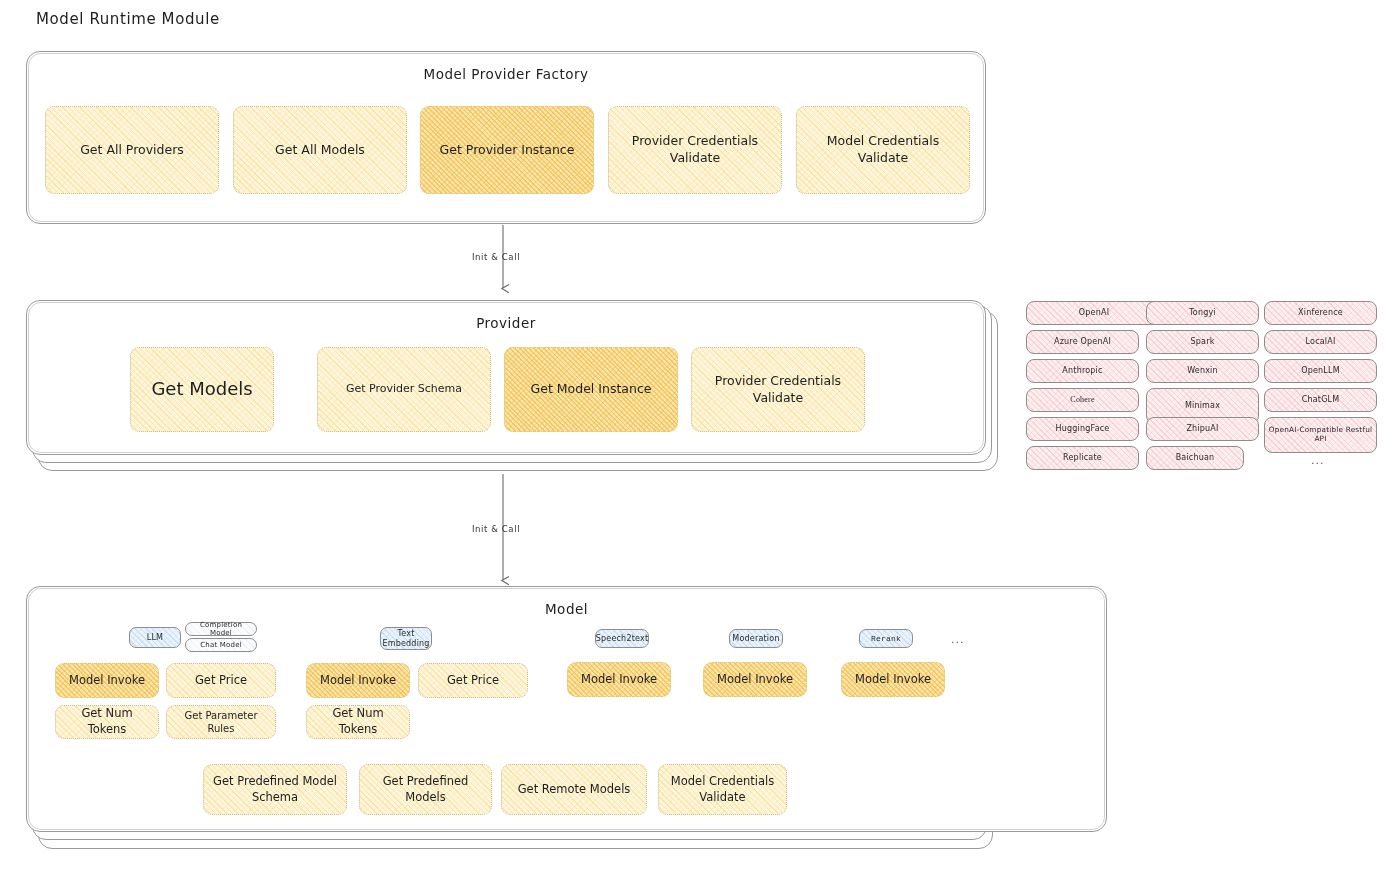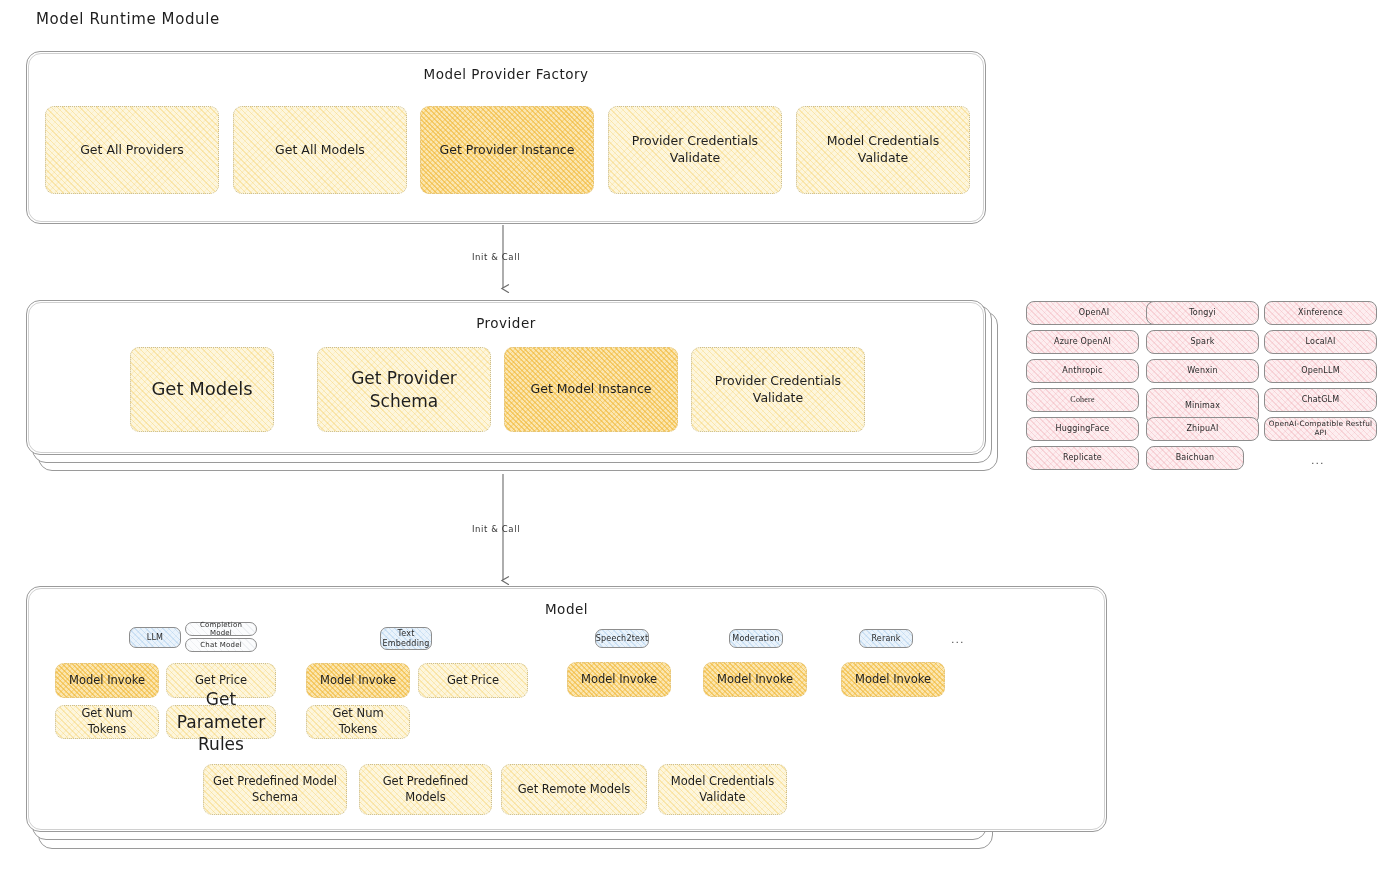--- a/index.html
+++ b/index.html
@@ -156,21 +156,21 @@
 
   <div class="stack-l" style="left:38px;top:311px;width:960px;height:160px;"></div>
   <div class="stack-l" style="left:32px;top:305px;width:960px;height:158px;"></div>
   <div class="group" style="left:26px;top:300px;width:960px;height:155px;z-index:2;">
     <div class="group-title">Provider</div>
   </div>
 
   <div class="node" style="left:130px;top:347px;width:144px;height:85px;font-size:18px;z-index:3;">
     <span>Get Models</span>
   </div>
-  <div class="node" style="left:317px;top:347px;width:174px;height:85px;font-size:17px;z-index:3;">
+  <div class="node" style="left:317px;top:347px;width:174px;height:85px;font-size:11px;z-index:3;">
     <span>Get Provider Schema</span>
   </div>
   <div class="node hl" style="left:504px;top:347px;width:174px;height:85px;font-size:12.5px;z-index:3;">
     <span>Get Model Instance</span>
   </div>
   <div class="node" style="left:691px;top:347px;width:174px;height:85px;font-size:12.5px;z-index:3;">
     <span>Provider Credentials Validate</span>
   </div>
 
   <div class="chip" style="left:1026px;top:301px;width:136px;height:24px;">
@@ -216,21 +216,21 @@
   </div>
   <div class="chip" style="left:1264px;top:330px;width:113px;height:24px;border-radius:9px;">
     <span>LocalAI</span>
   </div>
   <div class="chip" style="left:1264px;top:359px;width:113px;height:24px;">
     <span>OpenLLM</span>
   </div>
   <div class="chip" style="left:1264px;top:388px;width:113px;height:24px;">
     <span>ChatGLM</span>
   </div>
-  <div class="chip" style="left:1264px;top:417px;width:113px;height:24px;font-size:7.3px;">
+  <div class="chip" style="left:1264px;top:417px;width:113px;height:36px;font-size:7.3px;">
     <span>OpenAI-Compatible Restful API</span>
   </div>
   <div class="ellipsis" style="left:1311px;top:454px;">...</div>
 
   <div class="stack-l" style="left:38px;top:597px;width:955px;height:252px;"></div>
   <div class="stack-l" style="left:32px;top:592px;width:955px;height:248px;"></div>
   <div class="group" style="left:26px;top:586px;width:1081px;height:246px;z-index:2;">
     <div class="group-title">Model</div>
   </div>
 
@@ -246,21 +246,21 @@
 
   <div class="node hl" style="left:55px;top:663px;width:104px;height:35px;font-size:11.5px;z-index:3;">
     <span>Model Invoke</span>
   </div>
   <div class="node" style="left:166px;top:663px;width:110px;height:35px;font-size:11.5px;z-index:3;">
     <span>Get Price</span>
   </div>
   <div class="node" style="left:55px;top:705px;width:104px;height:34px;font-size:11.5px;z-index:3;">
     <span>Get Num Tokens</span>
   </div>
-  <div class="node" style="left:166px;top:705px;width:110px;height:34px;font-size:17px;z-index:3;">
+  <div class="node" style="left:166px;top:705px;width:110px;height:34px;font-size:10px;z-index:3;">
     <span>Get Parameter Rules</span>
   </div>
 
   <div class="badge" style="left:380px;top:627px;width:52px;height:23px;z-index:3;">
     <span>Text Embedding</span>
   </div>
   <div class="node hl" style="left:306px;top:663px;width:104px;height:35px;font-size:11.5px;z-index:3;">
     <span>Model Invoke</span>
   </div>
   <div class="node" style="left:418px;top:663px;width:110px;height:35px;font-size:11.5px;z-index:3;">
@@ -277,21 +277,21 @@
     <span>Model Invoke</span>
   </div>
 
   <div class="badge" style="left:729px;top:629px;width:54px;height:19px;z-index:3;">
     <span>Moderation</span>
   </div>
   <div class="node hl" style="left:703px;top:662px;width:104px;height:35px;font-size:11.5px;z-index:3;">
     <span>Model Invoke</span>
   </div>
 
-  <div class="badge" style="left:859px;top:629px;width:54px;height:19px;z-index:3;">
+  <div class="badge" style="left:859px;top:629px;width:54px;height:19px;z-index:3;font-family:Liberation Mono, monospace;">
     <span>Rerank</span>
   </div>
   <div class="node hl" style="left:841px;top:662px;width:104px;height:35px;font-size:11.5px;z-index:3;">
     <span>Model Invoke</span>
   </div>
 
   <div class="ellipsis" style="left:951px;top:633px;z-index:3;">...</div>
 
   <div class="node" style="left:359px;top:764px;width:133px;height:51px;font-size:11.5px;z-index:3;">
     <span>Get Predefined Models</span>

